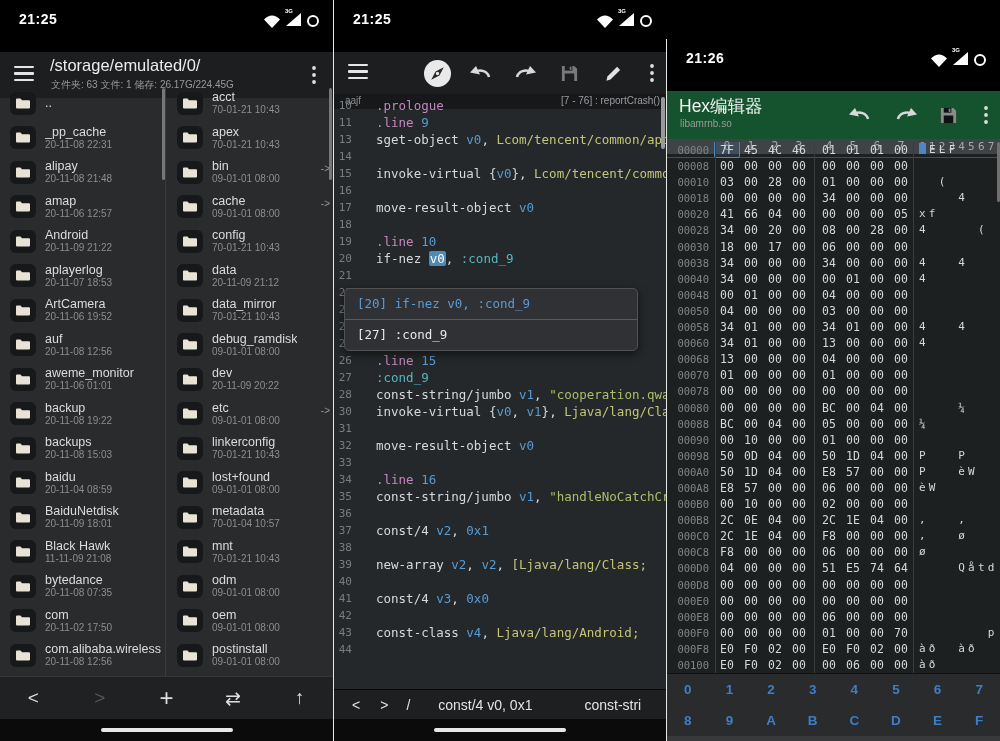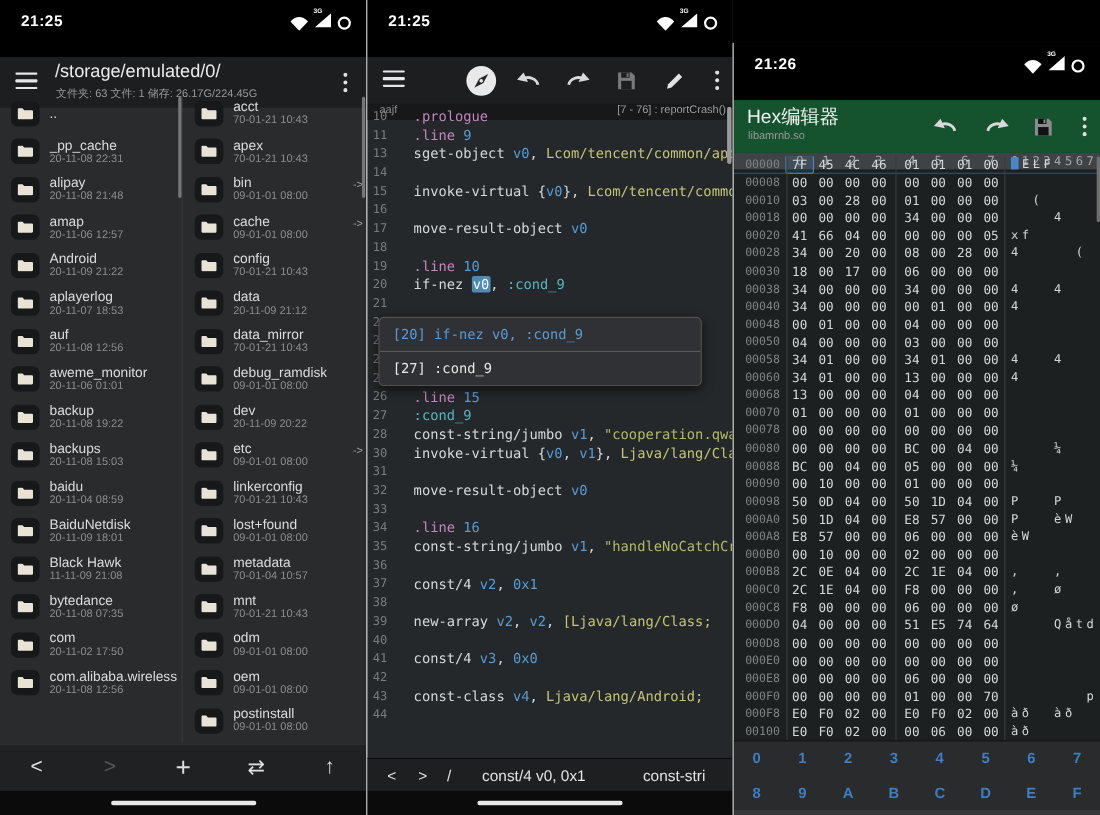--- a/index.html
+++ b/index.html
@@ -186,20 +186,31 @@
             <div class="fdate">20-11-07 18:53</div>
           </div>
         </div>
         <div class="frow">
           <div class="ficon">
             <svg width="14" height="11" viewBox="0 0 14 11">
               <path d="M0 1.5 Q0 .5 1 .5 H4.5 L6 2.2 H13 Q14 2.2 14 3.2 V9.5 Q14 10.5 13 10.5 H1 Q0 10.5 0 9.5 Z" fill="#e9e3d6"></path>
             </svg>
           </div>
           <div class="fmeta">
+            <div class="fname">ArtCamera</div>
+            <div class="fdate">20-11-06 19:52</div>
+          </div>
+        </div>
+        <div class="frow">
+          <div class="ficon">
+            <svg width="14" height="11" viewBox="0 0 14 11">
+              <path d="M0 1.5 Q0 .5 1 .5 H4.5 L6 2.2 H13 Q14 2.2 14 3.2 V9.5 Q14 10.5 13 10.5 H1 Q0 10.5 0 9.5 Z" fill="#e9e3d6"></path>
+            </svg>
+          </div>
+          <div class="fmeta">
             <div class="fname">auf</div>
             <div class="fdate">20-11-08 12:56</div>
           </div>
         </div>
         <div class="frow">
           <div class="ficon">
             <svg width="14" height="11" viewBox="0 0 14 11">
               <path d="M0 1.5 Q0 .5 1 .5 H4.5 L6 2.2 H13 Q14 2.2 14 3.2 V9.5 Q14 10.5 13 10.5 H1 Q0 10.5 0 9.5 Z" fill="#e9e3d6"></path>
             </svg>
           </div>

